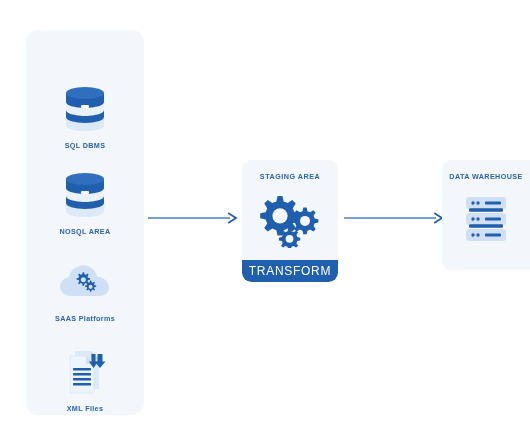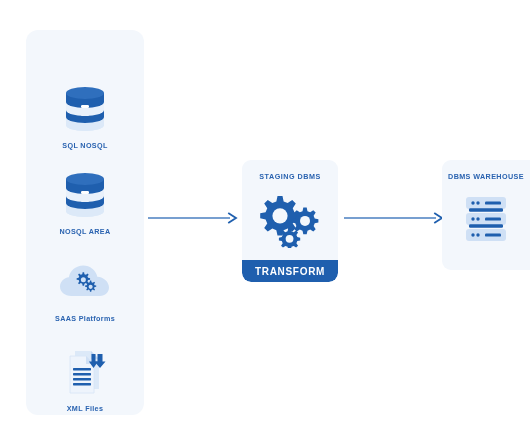--- a/index.html
+++ b/index.html
@@ -83,22 +83,22 @@
     bottom: 0;
     width: 96px;
     height: 22px;
     background: #1f5fae;
     border-radius: 0 0 9px 9px;
     display: flex;
     align-items: center;
     justify-content: center;
   }
   #transform-label {
-    font-size: 10px;
-    font-weight: bold;
+    font-size: 12px;
+    font-weight: normal;
     letter-spacing: 0.7px;
     color: #ffffff;
   }
 
   
   #warehouse-card {
     position: absolute;
     left: 442px;
     top: 160px;
     width: 88px;
@@ -147,21 +147,21 @@
         <path d="M4 25 v8 a19 6 0 0 0 38 0 v-8 z" fill="#1f5fae"></path>
         <ellipse cx="23" cy="25" rx="19" ry="6" fill="#2f6fbd"></ellipse>
         <rect x="19" y="29" width="8" height="3" rx="1.2" fill="#ffffff"></rect>
         <path d="M4 18 v8 a19 6 0 0 0 38 0 v-8 z" fill="#e9f1fb"></path>
         <ellipse cx="23" cy="18" rx="19" ry="6" fill="#f2f7fd"></ellipse>
         <path d="M4 9 v9 a19 6 0 0 0 38 0 v-9 z" fill="#1f5fae"></path>
         <ellipse cx="23" cy="9" rx="19" ry="6" fill="#2f6fbd"></ellipse>
         <rect x="19" y="21" width="8" height="3" rx="1.2" fill="#ffffff"></rect>
       </svg>
     </div>
-    <div class="source-label">SQL NOSQL</div>
+    <div class="source-label">SQL DBMS</div>
   </div>
 
   <div class="source-item" style="top:138px;">
     <div class="icon-wrap">
       <svg width="46" height="48" viewBox="0 0 46 48" aria-hidden="true">
         <ellipse cx="23" cy="41" rx="19" ry="6" fill="#dce9f8"></ellipse>
         <path d="M4 31 v10 a19 6 0 0 0 38 0 v-10 z" fill="#dce9f8"></path>
         <ellipse cx="23" cy="31" rx="19" ry="6" fill="#e9f1fb"></ellipse>
         <path d="M4 25 v8 a19 6 0 0 0 38 0 v-8 z" fill="#1f5fae"></path>
         <ellipse cx="23" cy="25" rx="19" ry="6" fill="#2f6fbd"></ellipse>
@@ -226,21 +226,21 @@
 </div>
 
 <div class="arrow" id="arrow-sources-staging">
   <svg width="90" height="12" viewBox="0 0 90 12" aria-hidden="true">
     <line x1="0" y1="6" x2="82" y2="6" stroke="#4a7fc1" stroke-width="1.6"></line>
     <path d="M81 1.5 L88 6 L81 10.5" fill="none" stroke="#1f5fae" stroke-width="1.8" stroke-linecap="square"></path>
   </svg>
 </div>
 
 <div id="staging-card">
-  <div id="staging-title">STAGING DBMS</div>
+  <div id="staging-title">STAGING AREA</div>
   <div id="staging-gears">
     <svg width="64" height="56" viewBox="0 0 64 56" aria-hidden="true">
       <g fill="#1f5fae">
         <path d="M19.5 4 l5.0 0 1.15 5.4 4.0 1.66 4.6 -3.05 3.55 3.55 -3.05 4.6
                  1.66 4.0 5.4 1.15 0 5.0 -5.4 1.15 -1.66 4.0 3.05 4.6 -3.55 3.55
                  -4.6 -3.05 -4.0 1.66 -1.15 5.4 -5.0 0 -1.15 -5.4 -4.0 -1.66 -4.6 3.05
                  -3.55 -3.55 3.05 -4.6 -1.66 -4.0 -5.4 -1.15 0 -5.0 5.4 -1.15 1.66 -4.0
                  -3.05 -4.6 3.55 -3.55 4.6 3.05 4.0 -1.66 z"></path>
         <circle cx="22" cy="23.8" r="7.6" fill="#f3f7fc"></circle>
 
@@ -266,21 +266,21 @@
 </div>
 
 <div class="arrow" id="arrow-staging-warehouse">
   <svg width="100" height="12" viewBox="0 0 100 12" aria-hidden="true">
     <line x1="0" y1="6" x2="92" y2="6" stroke="#4a7fc1" stroke-width="1.6"></line>
     <path d="M91 1.5 L98 6 L91 10.5" fill="none" stroke="#1f5fae" stroke-width="1.8" stroke-linecap="square"></path>
   </svg>
 </div>
 
 <div id="warehouse-card">
-  <div id="warehouse-title">DBMS WAREHOUSE</div>
+  <div id="warehouse-title">DATA WAREHOUSE</div>
   <div id="warehouse-icon-wrap">
     <svg width="44" height="46" viewBox="0 0 44 46" aria-hidden="true">
       <rect x="2" y="1" width="40" height="12" rx="3" fill="#cfe0f5"></rect>
       <rect x="2" y="17" width="40" height="12" rx="3" fill="#cfe0f5"></rect>
       <rect x="2" y="33" width="40" height="12" rx="3" fill="#cfe0f5"></rect>
       <g fill="#1f5fae">
         <circle cx="9" cy="7" r="1.7"></circle>
         <circle cx="14" cy="7" r="1.7"></circle>
         <rect x="21" y="5.4" width="16" height="3.2" rx="1.2"></rect>
         <circle cx="9" cy="23" r="1.7"></circle>

